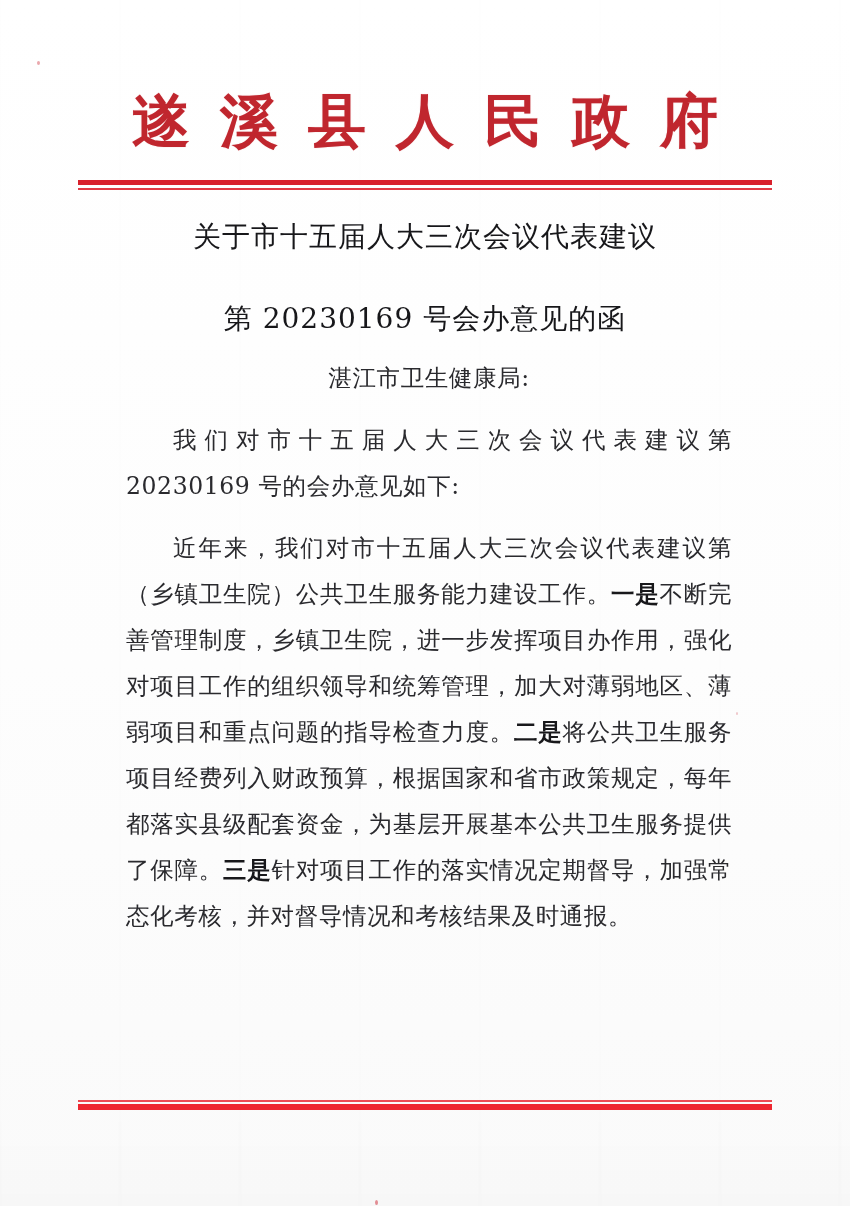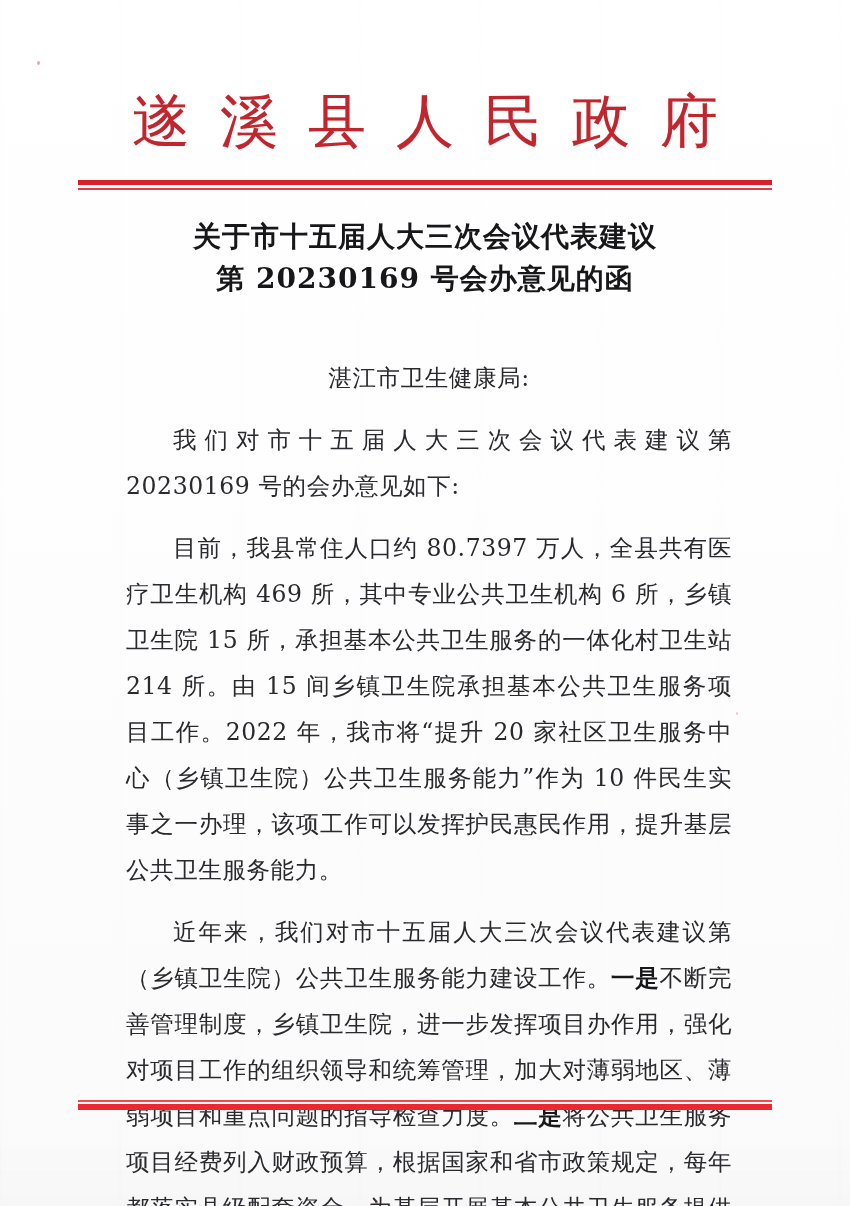--- a/index.html
+++ b/index.html
@@ -50,21 +50,21 @@
     left: 0;
     right: 0;
     top: 92px;
     text-align: center;
   }
   .masthead-title {
     display: inline-block;
     color: #c0262e;
     font-family: "DejaVu Serif", "Liberation Serif", serif;
     font-size: 58px;
-    font-weight: 400;
+    font-weight: 700;
     line-height: 1;
     letter-spacing: 30px;
     text-indent: 30px;
     white-space: nowrap;
     text-shadow: 0 0 1px rgba(192,38,46,0.35);
   }
   .rule-top {
     position: absolute;
     left: 78px;
     right: 78px;
@@ -87,25 +87,25 @@
   
   .doc-title {
     position: absolute;
     left: 90px;
     right: 90px;
     top: 216px;
     text-align: center;
     color: #17171a;
     font-family: "DejaVu Serif", "Liberation Serif", serif;
     font-size: 28px;
-    font-weight: 700;
+    font-weight: 400;
     line-height: 42px;
     letter-spacing: 1px;
   }
-  .doc-title .line2 { display: block; }
+  .doc-title .line2 { display: block; margin-top: 40px; }
 
   
   .body-block {
     position: absolute;
     left: 110px;
     top: 355px;
     width: 638px;
     color: #2a2a2e;
     font-family: "DejaVu Serif", "Liberation Serif", serif;
     font-size: 23.5px;
@@ -168,21 +168,20 @@
     <span>关于市十五届人大三次会议代表建议</span>
     <span class="line2">第 20230169 号会办意见的函</span>
   </div>
 
   <div class="body-block">
 
     <p class="salutation">湛江市卫生健康局:</p>
 
     <p class="para">我们对市十五届人大三次会议代表建议第 20230169 号的会办意见如下:</p>
 
-    <p class="para">目前，我县常住人口约 80.7397 万人，全县共有医疗卫生机构 469 所，其中专业公共卫生机构 6 所，乡镇卫生院 15 所，承担基本公共卫生服务的一体化村卫生站 214 所。由 15 间乡镇卫生院承担基本公共卫生服务项目工作。2022 年，我市将“提升 20 家社区卫生服务中心（乡镇卫生院）公共卫生服务能力”作为 10 件民生实事之一办理，该项工作可以发挥护民惠民作用，提升基层公共卫生服务能力。</p>
 
     <p class="para">
       <span>近年来，我们对市十五届人大三次会议代表建议第（乡镇卫生院）公共卫生服务能力建设工作。</span><b>一是</b><span>不断完善管理制度，乡镇卫生院，进一步发挥项目办作用，强化对项目工作的组织领导和统筹管理，加大对薄弱地区、薄弱项目和重点问题的指导检查力度。</span><b>二是</b><span>将公共卫生服务项目经费列入财政预算，根据国家和省市政策规定，每年都落实县级配套资金，为基层开展基本公共卫生服务提供了保障。</span><b>三是</b><span>针对项目工作的落实情况定期督导，加强常态化考核，并对督导情况和考核结果及时通报。</span>
     </p>
 
   </div>
 
   <div class="rule-bottom">
     <div class="thin"></div>
     <div class="thick"></div>

